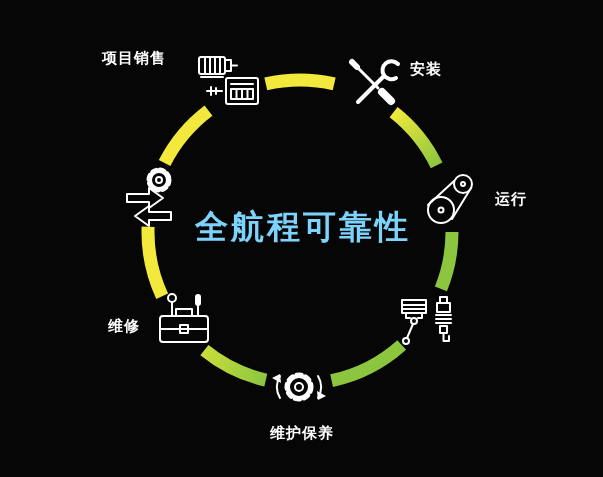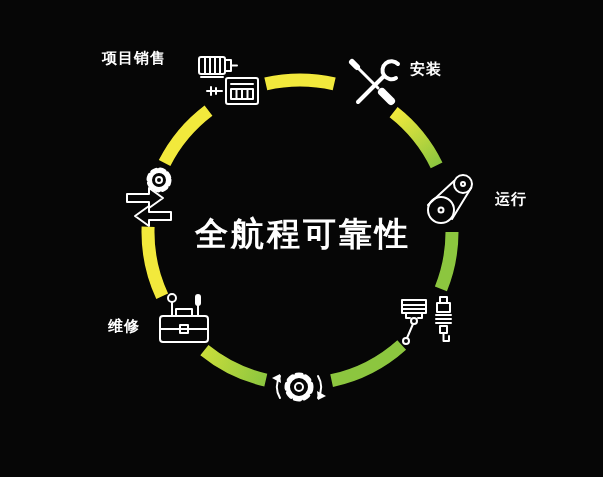--- a/index.html
+++ b/index.html
@@ -16,22 +16,22 @@
   stop.syg{stop-color:var(--yellow_green);}
   .icon{stroke:#fff;stroke-width:2;fill:none;stroke-linejoin:round;stroke-linecap:round;}
   .icon .fill{fill:#fff;stroke:none;}
   .icon .teeth{stroke-width:5;}
   .label{
     position:absolute;color:#fff;font-weight:bold;font-size:15px;
     letter-spacing:1px;white-space:nowrap;
   }
   .label.two-line{text-align:center;letter-spacing:1px;line-height:19px;}
   .center-title{
-    position:absolute;left:303px;top:234px;transform:translate(-50%,-50%);
-    color:#ffffff;font-size:33px;font-weight:800;letter-spacing:3px;white-space:nowrap;
+    position:absolute;left:303px;top:227px;transform:translate(-50%,-50%);
+    color:#7dd3fc;font-size:33px;font-weight:800;letter-spacing:3px;white-space:nowrap;
   }
 </style>
 </head>
 <body>
 
 <div class="stage">
 
   <svg class="ring" width="603" height="477" viewBox="0 0 603 477">
     <defs>
       <linearGradient id="gradYG" gradientUnits="userSpaceOnUse" x1="393.6" y1="112.2" x2="436.6" y2="165.4">
@@ -137,15 +137,16 @@
     </g>
   </svg>
 
   <div class="center-title">全航程可靠性</div>
 
   <div class="label two-line" style="left:88px;top:48px;width:92px;">
     <div>项目销售</div>
   </div>
   <div class="label" style="left:410px;top:60px;text-align:center;">安装</div>
   <div class="label" style="left:495px;top:184px;margin-top:6px;">运行</div>
+  <div class="label" style="left:302px;top:424px;transform:translateX(-50%);">维护保养</div>
   <div class="label" style="left:108px;top:317px;font-family:Liberation Mono, monospace;">维修</div>
 
 </div>
 
 </body></html>

